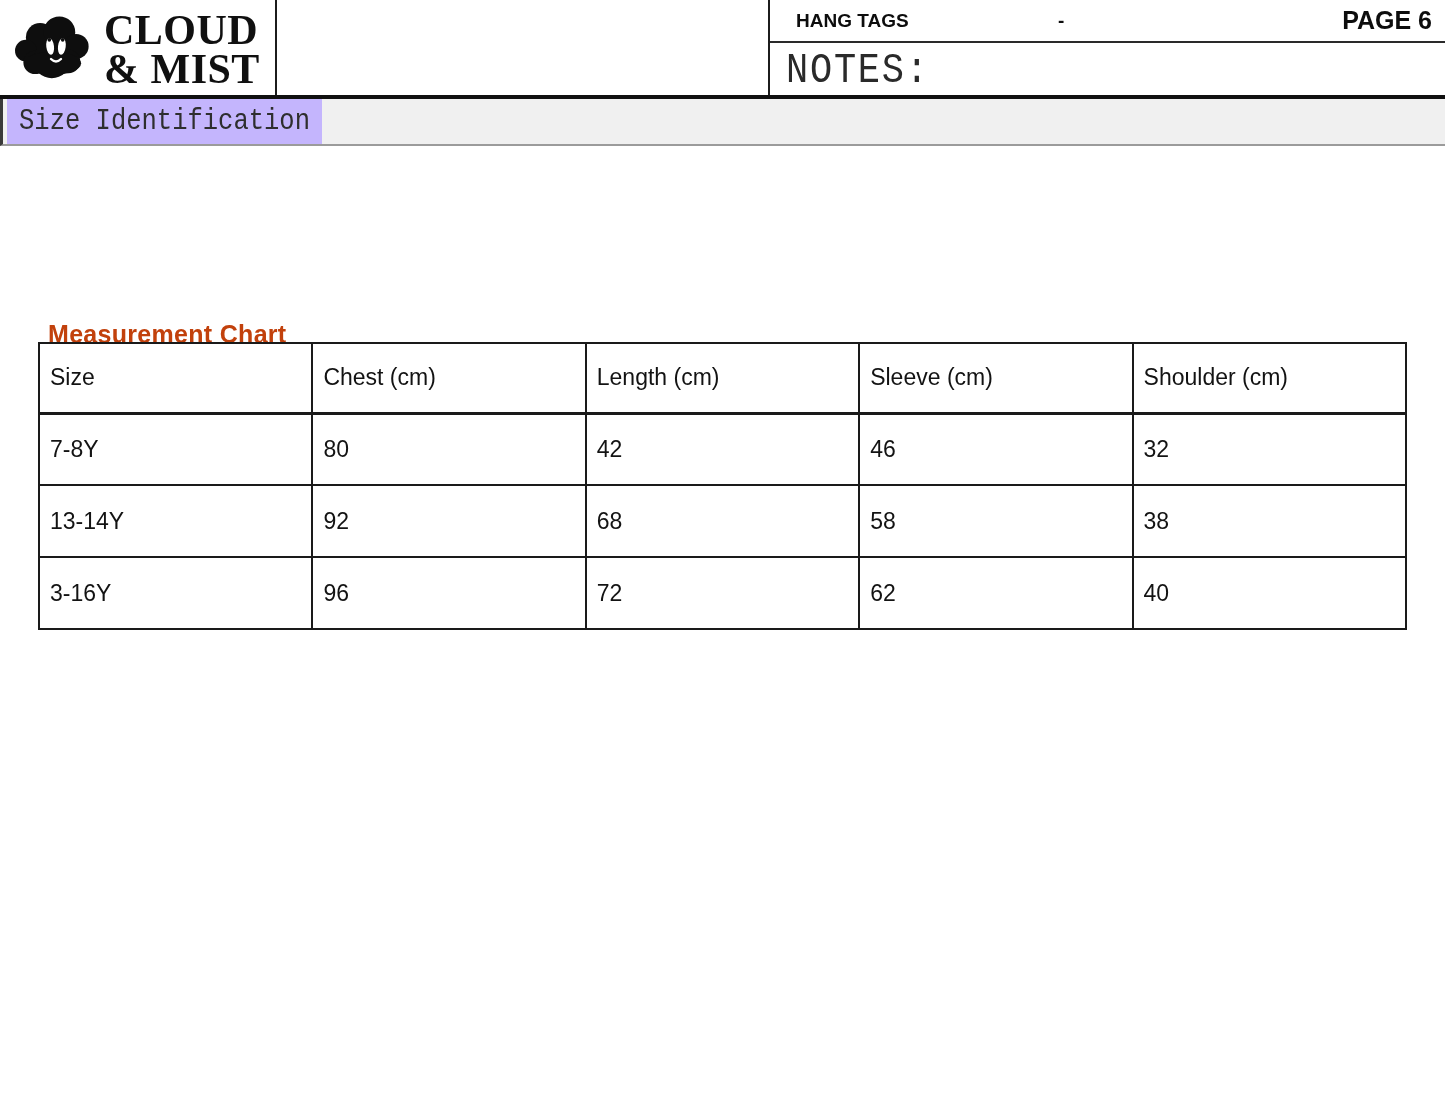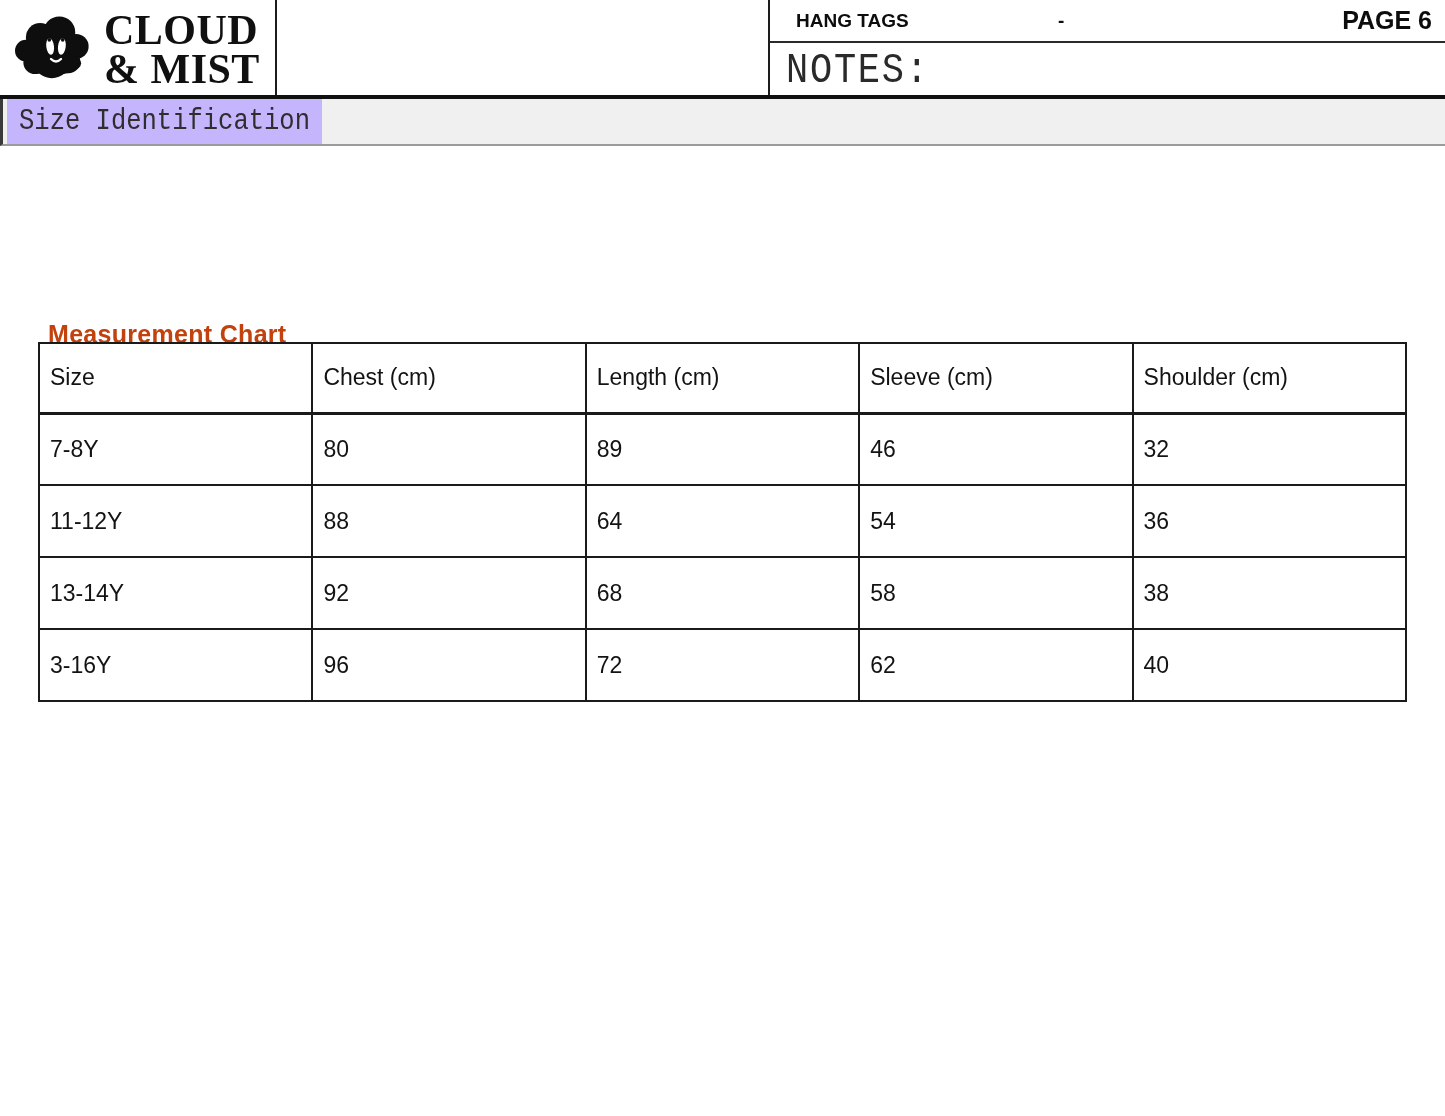--- a/index.html
+++ b/index.html
@@ -147,30 +147,23 @@
       <th>Chest (cm)</th>
       <th>Length (cm)</th>
       <th>Sleeve (cm)</th>
       <th>Shoulder (cm)</th>
     </tr>
   </thead>
   <tbody>
     <tr>
       <td>7-8Y</td>
       <td>80</td>
-      <td>89</td>
+      <td>42</td>
       <td>46</td>
       <td>32</td>
-    </tr>
-    <tr>
-      <td>11-12Y</td>
-      <td>88</td>
-      <td>64</td>
-      <td>54</td>
-      <td>36</td>
     </tr>
     <tr>
       <td>13-14Y</td>
       <td>92</td>
       <td>68</td>
       <td>58</td>
       <td>38</td>
     </tr>
     <tr>
       <td>3-16Y</td>

